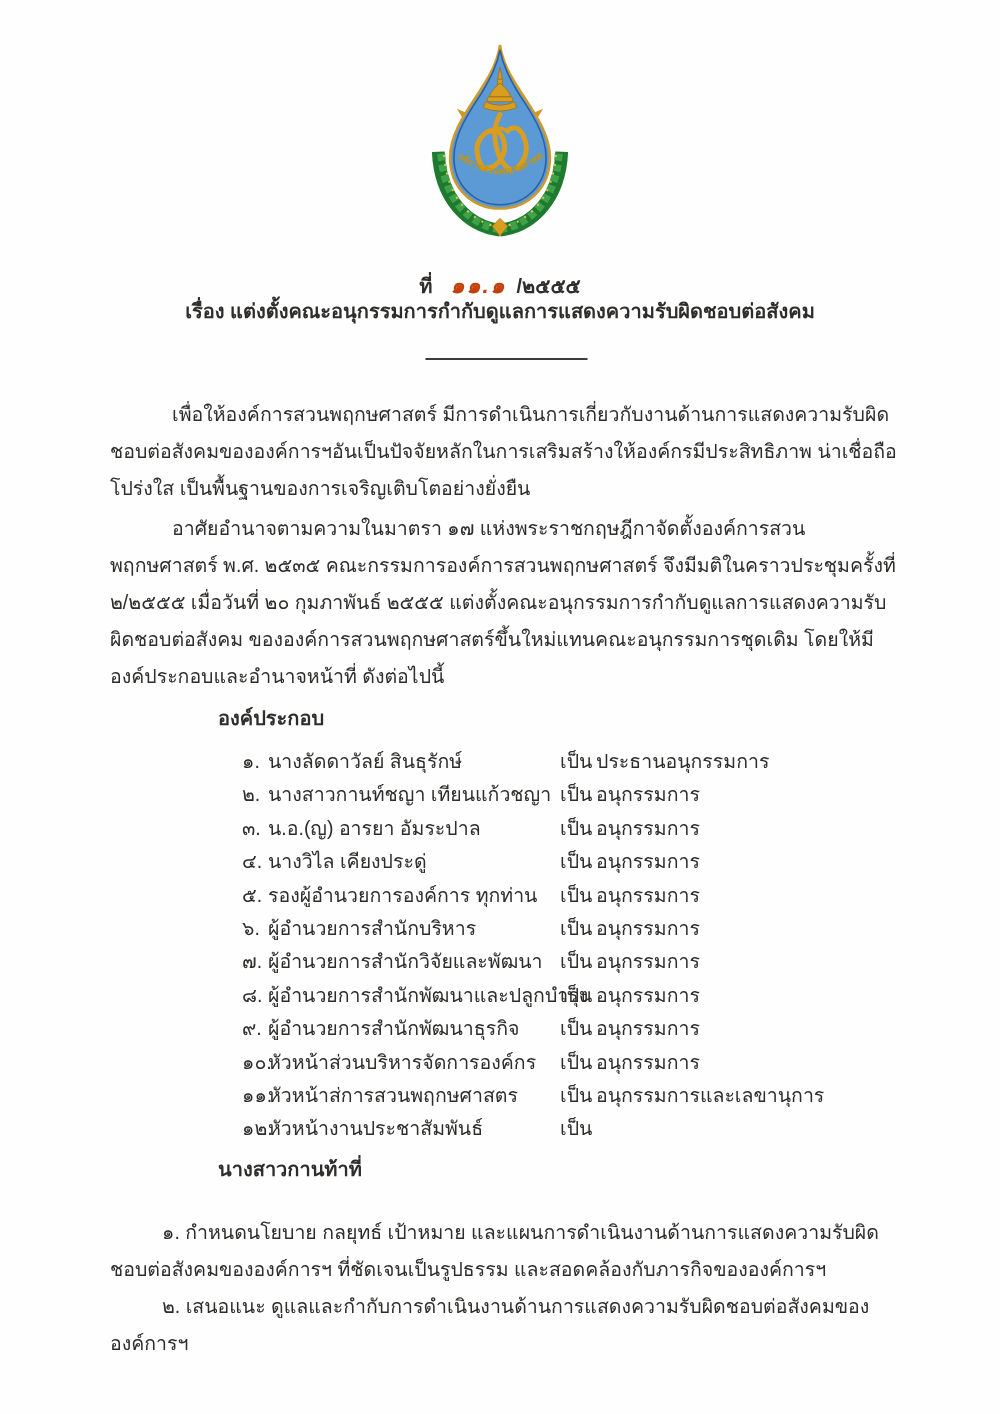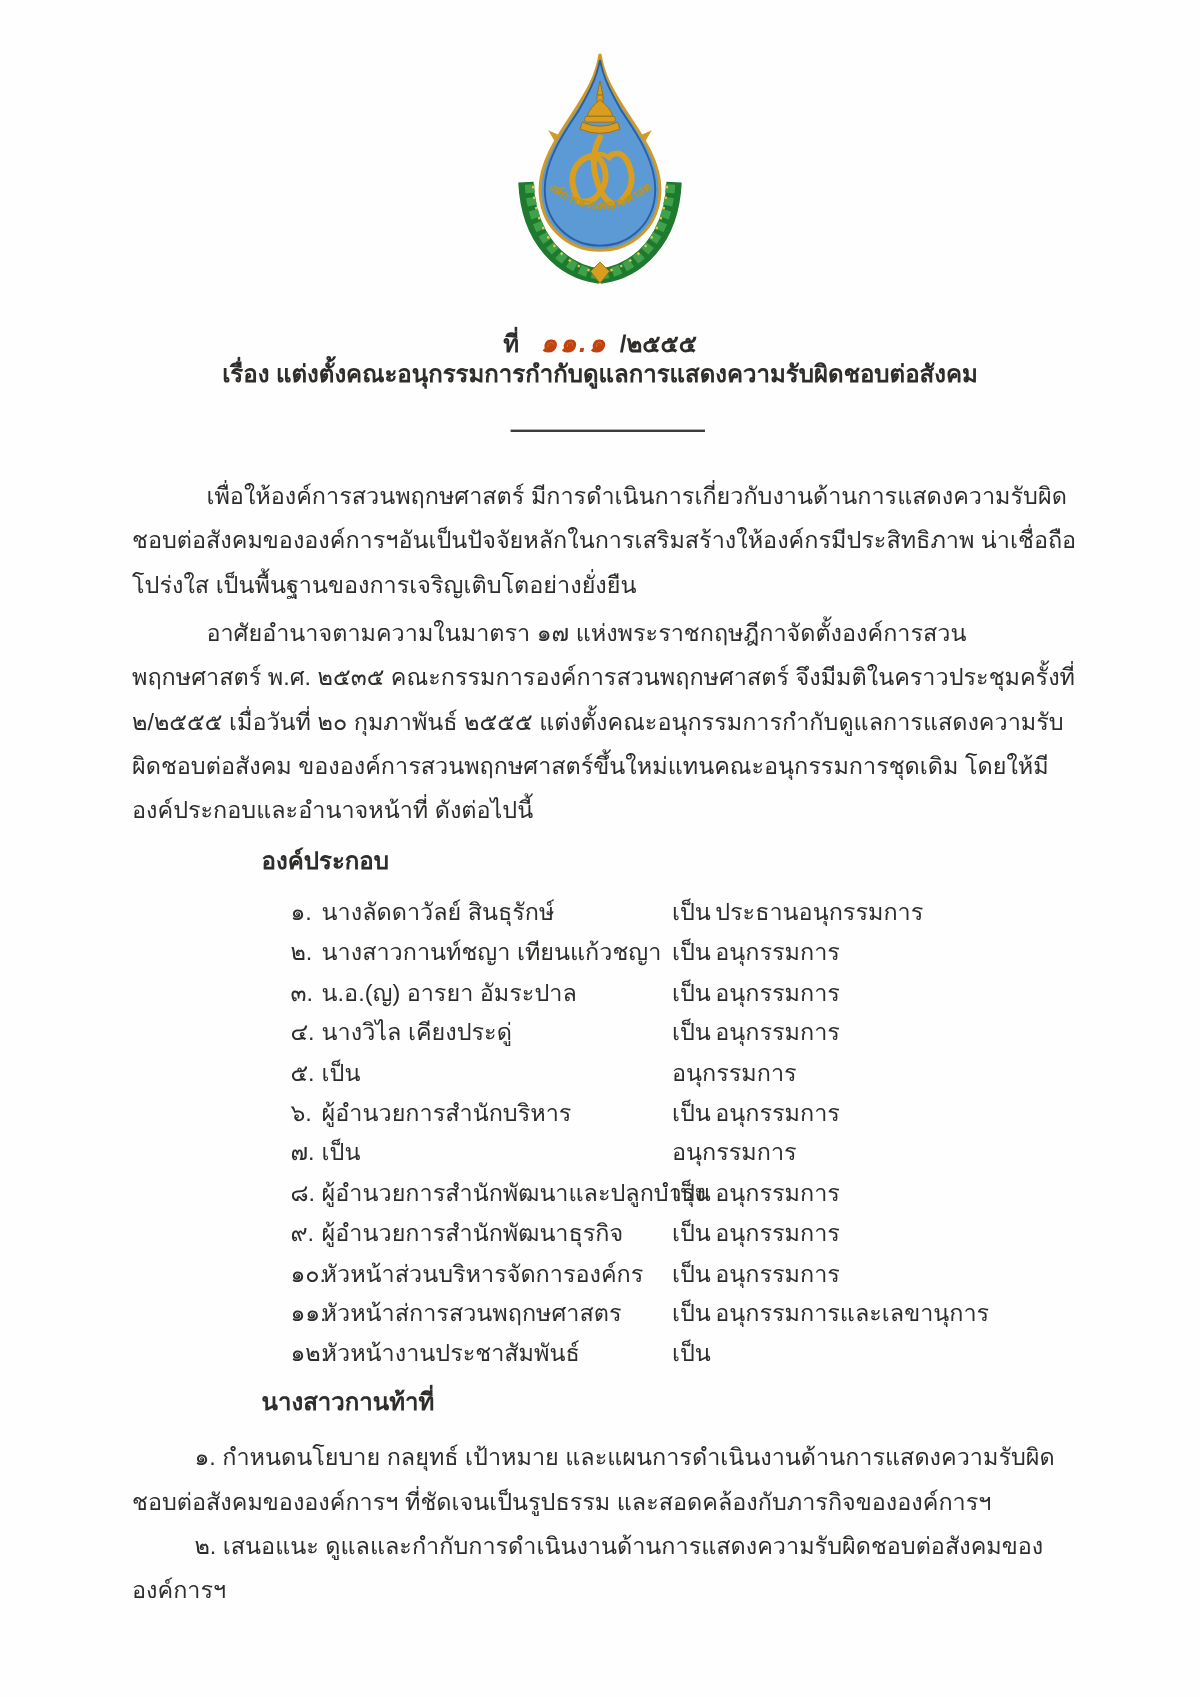--- a/index.html
+++ b/index.html
@@ -92,21 +92,21 @@
   .member-list { margin-top: 8px; margin-left: 132px; }
   .mrow {
     display: grid;
     grid-template-columns: 26px 292px 36px auto;
     height: 33.4px;
     align-items: baseline;
     line-height: 33.4px;
     white-space: nowrap;
   }
 
-  .duties { margin-top: 9px; }
+  .duties { margin-top: 26px; }
   .duty { text-indent: 52px; line-height: 37px; }
   .duty + .duty { margin-top: 0px; }
 </style>
 </head>
 <body>
 
 <div class="page">
 
   <div class="emblem-wrap">
     <svg width="150" height="196" viewBox="0 0 150 200">
@@ -184,31 +184,33 @@
         <span>อนุกรรมการ</span>
       </div>
       <div class="mrow">
         <span>๔.</span>
         <span>นางวิไล  เคียงประดู่</span>
         <span>เป็น</span>
         <span>อนุกรรมการ</span>
       </div>
       <div class="mrow">
         <span>๕.</span>
+        <span>รองผู้อำนวยการองค์การ ทุกท่าน</span>
         <span>เป็น</span>
         <span>อนุกรรมการ</span>
       </div>
       <div class="mrow">
         <span>๖.</span>
         <span>ผู้อำนวยการสำนักบริหาร</span>
         <span>เป็น</span>
         <span>อนุกรรมการ</span>
       </div>
       <div class="mrow">
         <span>๗.</span>
+        <span>ผู้อำนวยการสำนักวิจัยและพัฒนา</span>
         <span>เป็น</span>
         <span>อนุกรรมการ</span>
       </div>
       <div class="mrow">
         <span>๘.</span>
         <span>ผู้อำนวยการสำนักพัฒนาและปลูกบำรุง</span>
         <span>เป็น</span>
         <span>อนุกรรมการ</span>
       </div>
       <div class="mrow">

